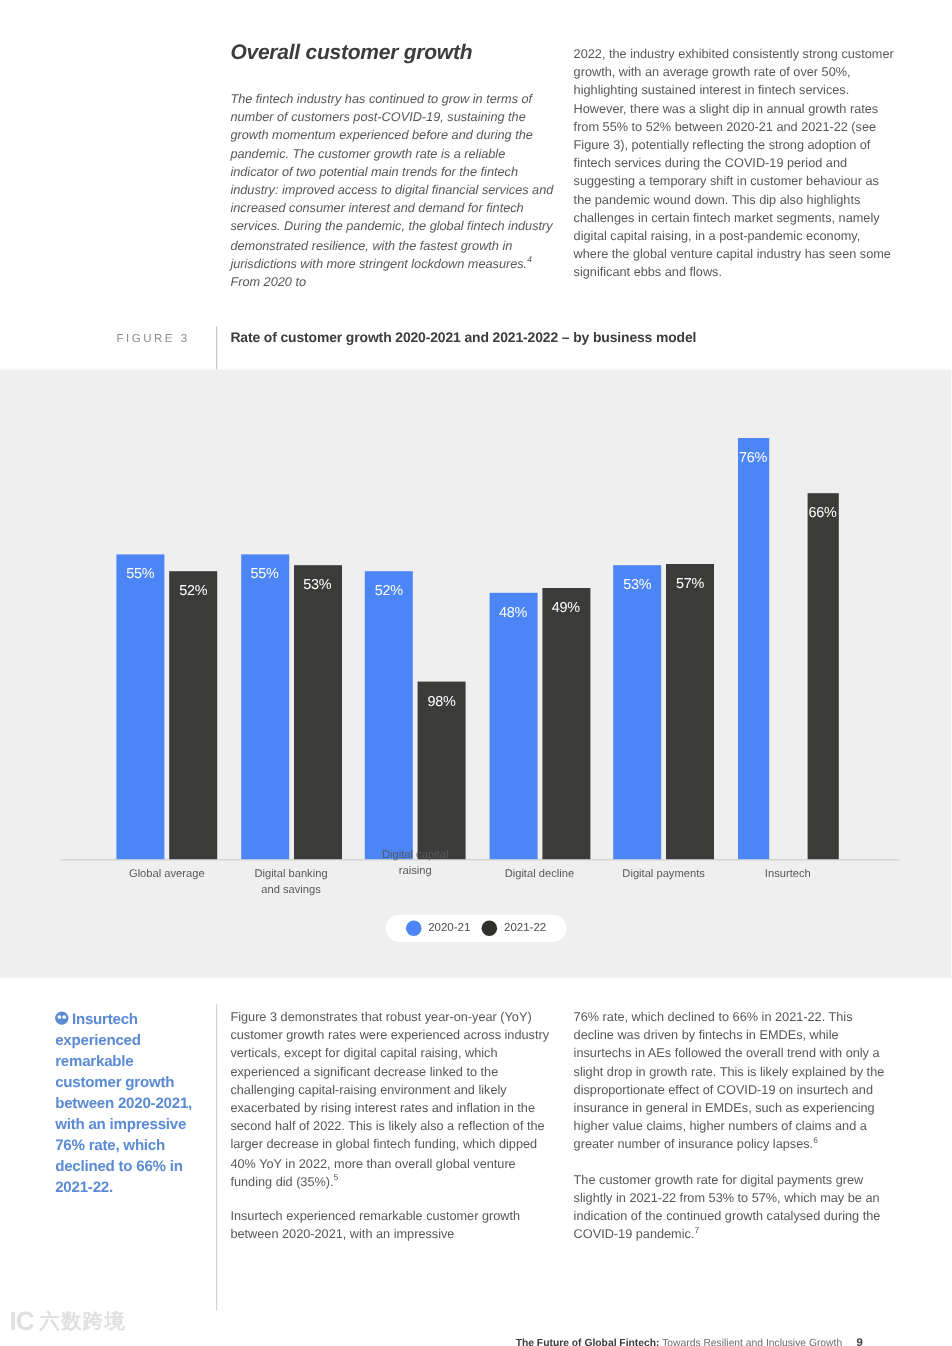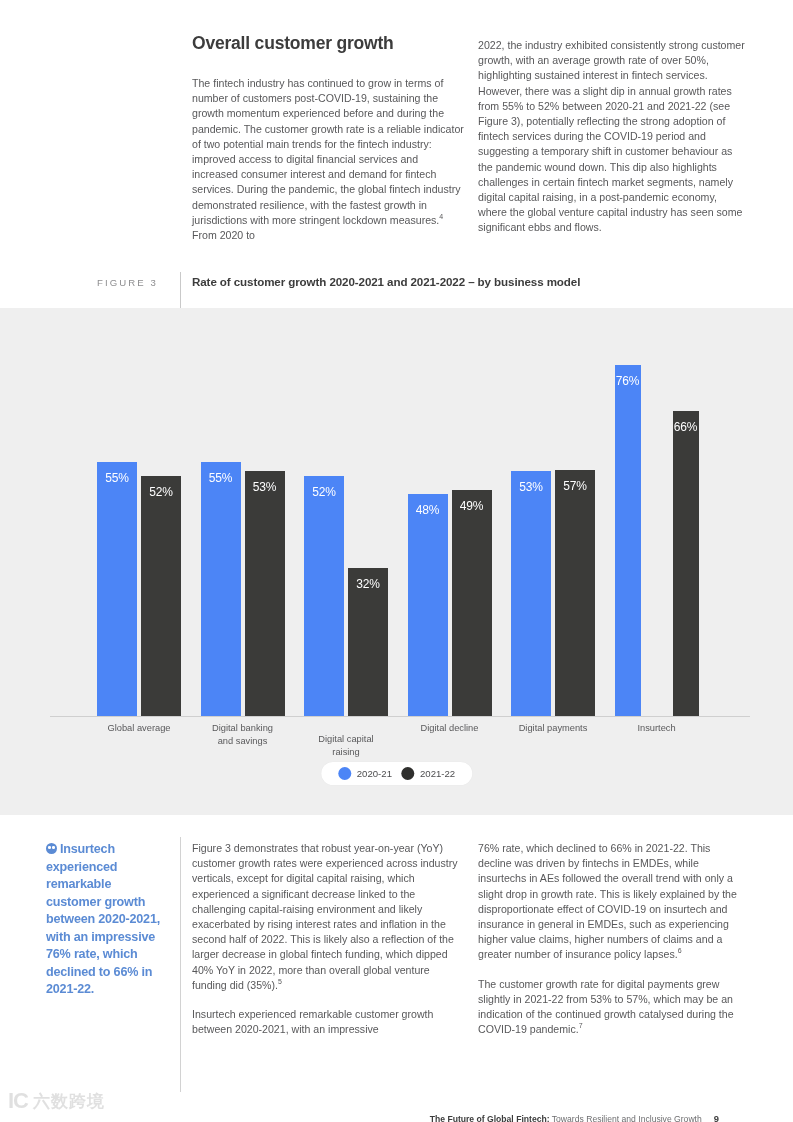--- a/index.html
+++ b/index.html
@@ -19,20 +19,21 @@
     position: absolute;
     left: 0; top: 0;
     width: 793px;
     height: 308px;
     background: #fff;
   }
   .col-left {
     position: absolute;
     left: 192px; top: 33px;
     width: 272px;
+    font-style: italic;
   }
   .col-right {
     position: absolute;
     left: 478px; top: 38px;
     width: 268px;
   }
   .section-title {
     font-size: 17.5px;
     font-weight: bold;
     color: #3c3c3c;
@@ -278,21 +279,21 @@
         </div>
         <div class="bar dark" style="height: 244.86px;">
           <span class="bar-value">53%</span>
         </div>
       </div>
       <div class="bar-group" style="left: 304px; top: 0px; height: 408px; width: 84px;">
         <div class="bar blue" style="height: 240.24px;">
           <span class="bar-value">52%</span>
         </div>
         <div class="bar dark" style="height: 147.84px;">
-          <span class="bar-value">32%</span>
+          <span class="bar-value">98%</span>
         </div>
       </div>
       <div class="bar-group" style="left: 407.5px; top: 0px; height: 408px; width: 84px;">
         <div class="bar blue" style="height: 221.76px;">
           <span class="bar-value">48%</span>
         </div>
         <div class="bar dark" style="height: 226.38px;">
           <span class="bar-value">49%</span>
         </div>
       </div>
@@ -314,21 +315,21 @@
       </div>
     </div>
   <div id="cats-layer">
       <div class="cat-label" style="left: 79px; top: 414px;">
         <div>Global average</div>
       </div>
       <div class="cat-label" style="left: 182.5px; top: 414px;">
         <div>Digital banking</div>
         <div>and savings</div>
       </div>
-      <div class="cat-label" style="left: 286px; top: 425px;">
+      <div class="cat-label" style="left: 286px; top: 398px;">
         <div>Digital capital</div>
         <div>raising</div>
       </div>
       <div class="cat-label" style="left: 389.5px; top: 414px;">
         <div>Digital decline</div>
       </div>
       <div class="cat-label" style="left: 493px; top: 414px;">
         <div>Digital payments</div>
       </div>
       <div class="cat-label" style="left: 596.5px; top: 414px;">

